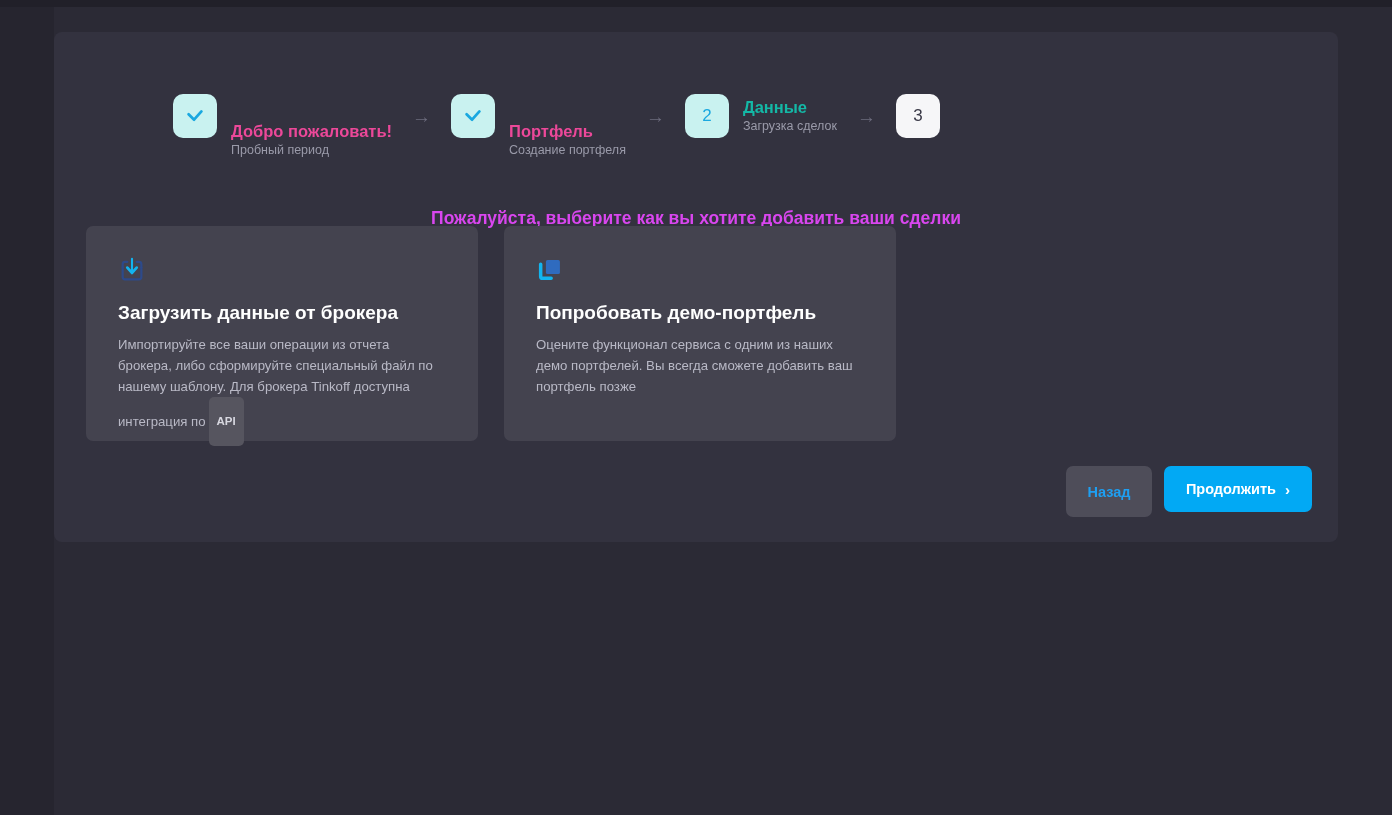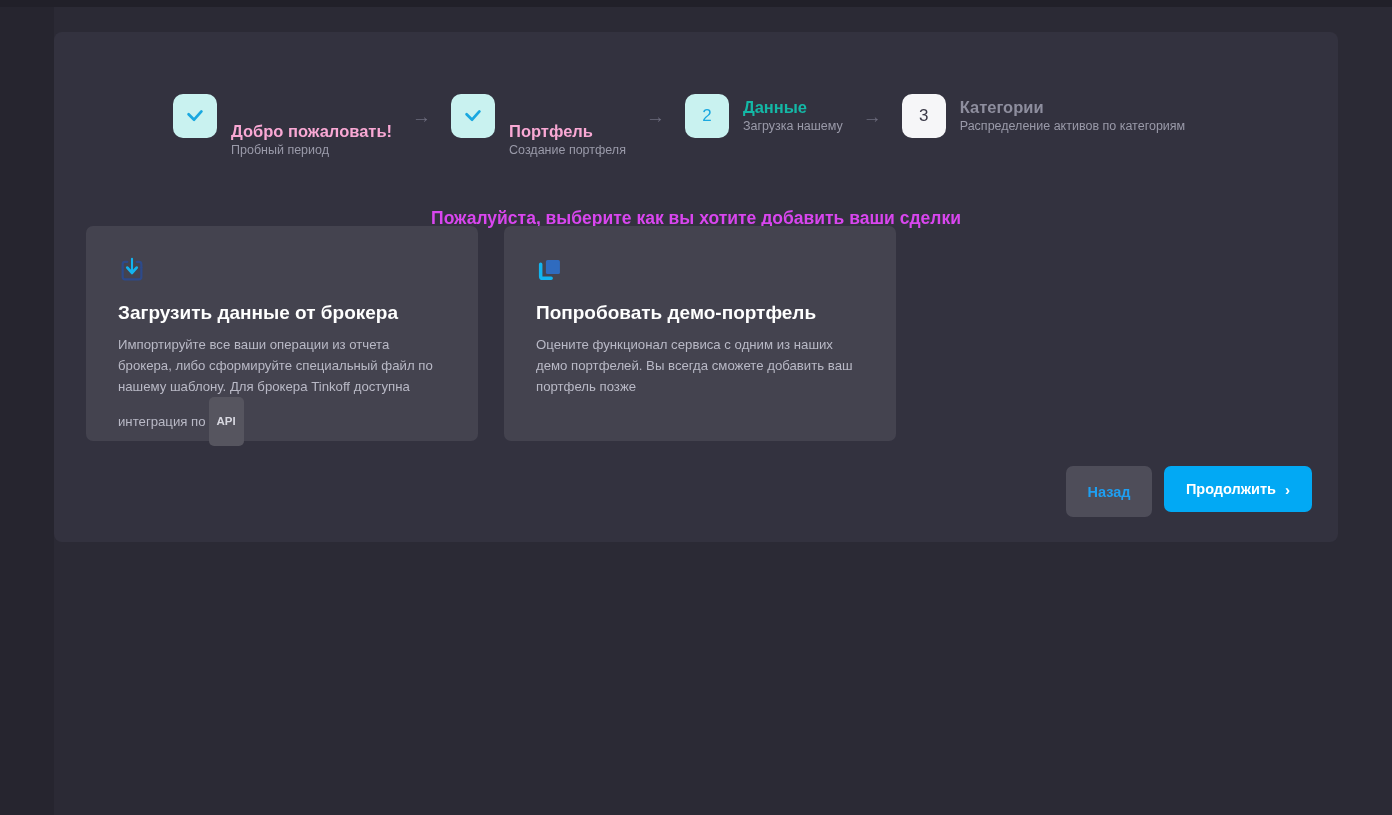--- a/index.html
+++ b/index.html
@@ -92,21 +92,21 @@
   .step-badge svg { display: block; }
 
   .step-text { display: flex; flex-direction: column; gap: 4px; }
 
   .step-title {
     font-size: 16.5px;
     font-weight: bold;
     line-height: 1.1;
     white-space: nowrap;
   }
-  .step.is-done    .step-title { color: #f9a8d4; margin-top: 48px; }
+  .step.is-done    .step-title { color: #ec4899; margin-top: 48px; }
   .step.is-active  .step-title { color: #14b8a6; }
   .step.is-pending .step-title { color: #8e8e9e; }
 
   .step-sub {
     font-size: 12.5px;
     color: #9a9aa9;
     line-height: 1.1;
     white-space: nowrap;
   }
 
@@ -270,33 +270,29 @@
     </div>
 
     <div class="step-arrow">→</div>
 
     <div class="step is-active">
       <div class="step-badge active">
         <span class="num">2</span>
       </div>
       <div class="step-text">
         <div class="step-title">Данные</div>
-        <div class="step-sub">Загрузка нашему</div>
+        <div class="step-sub">Загрузка сделок</div>
       </div>
     </div>
 
     <div class="step-arrow">→</div>
 
     <div class="step is-pending">
       <div class="step-badge pending">
         <span class="num">3</span>
-      </div>
-      <div class="step-text">
-        <div class="step-title">Категории</div>
-        <div class="step-sub">Распределение активов по категориям</div>
       </div>
     </div>
 
   </div>
 
   <div class="headline">Пожалуйста, выберите как вы хотите добавить ваши сделки</div>
 
   <div class="cards">
 
     <div class="card">

